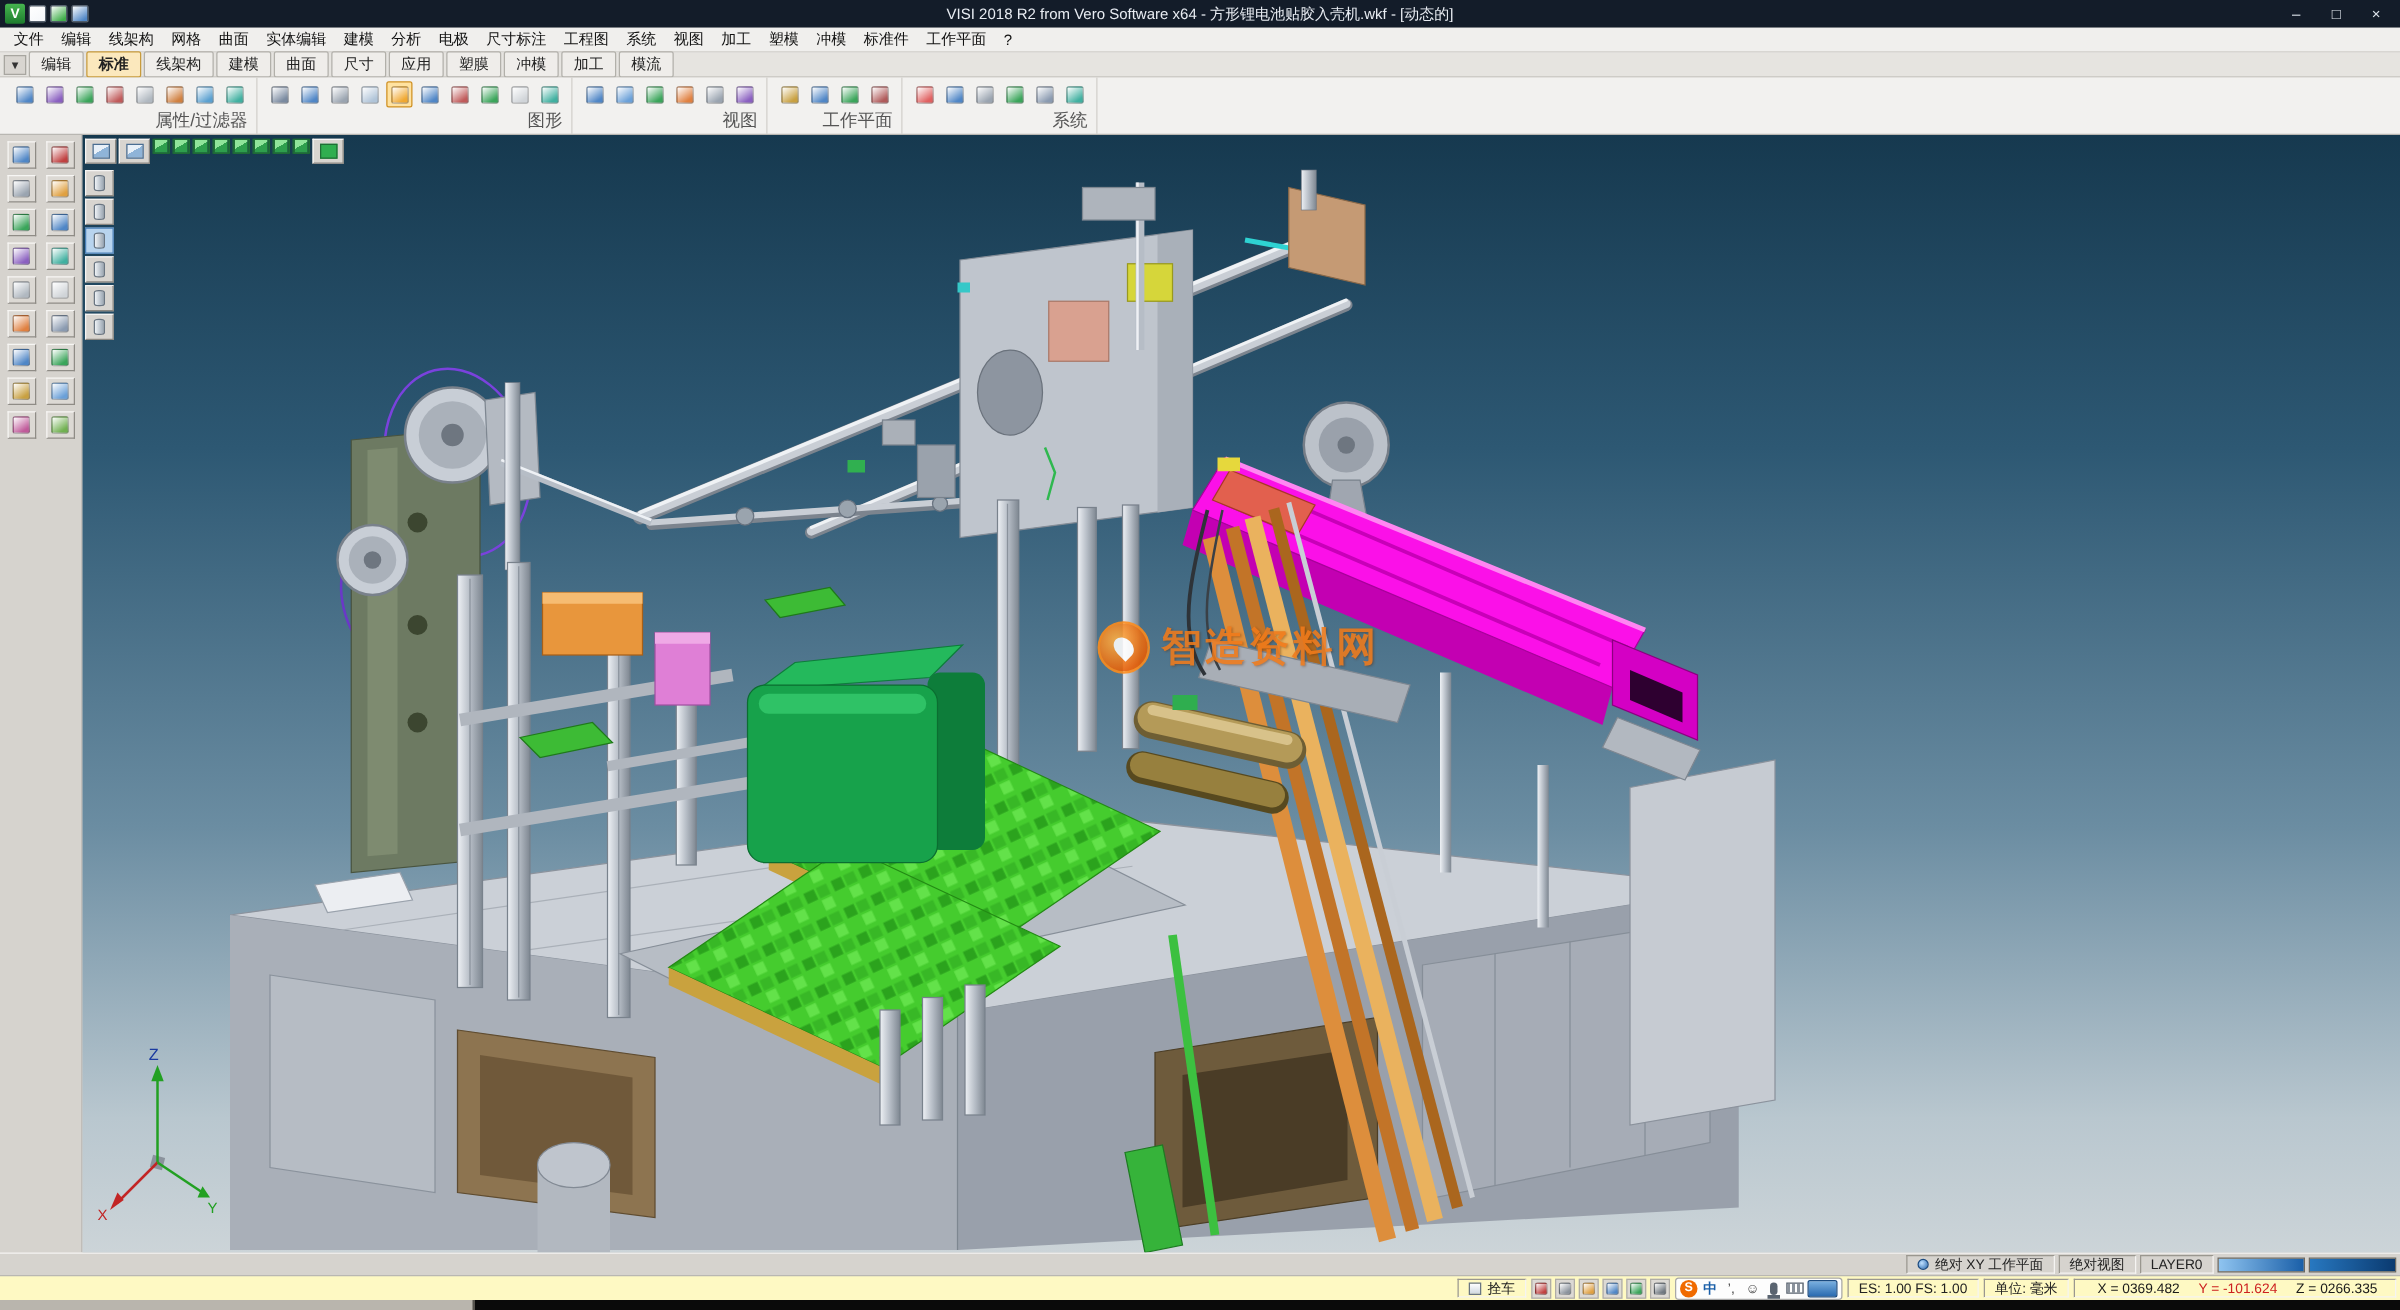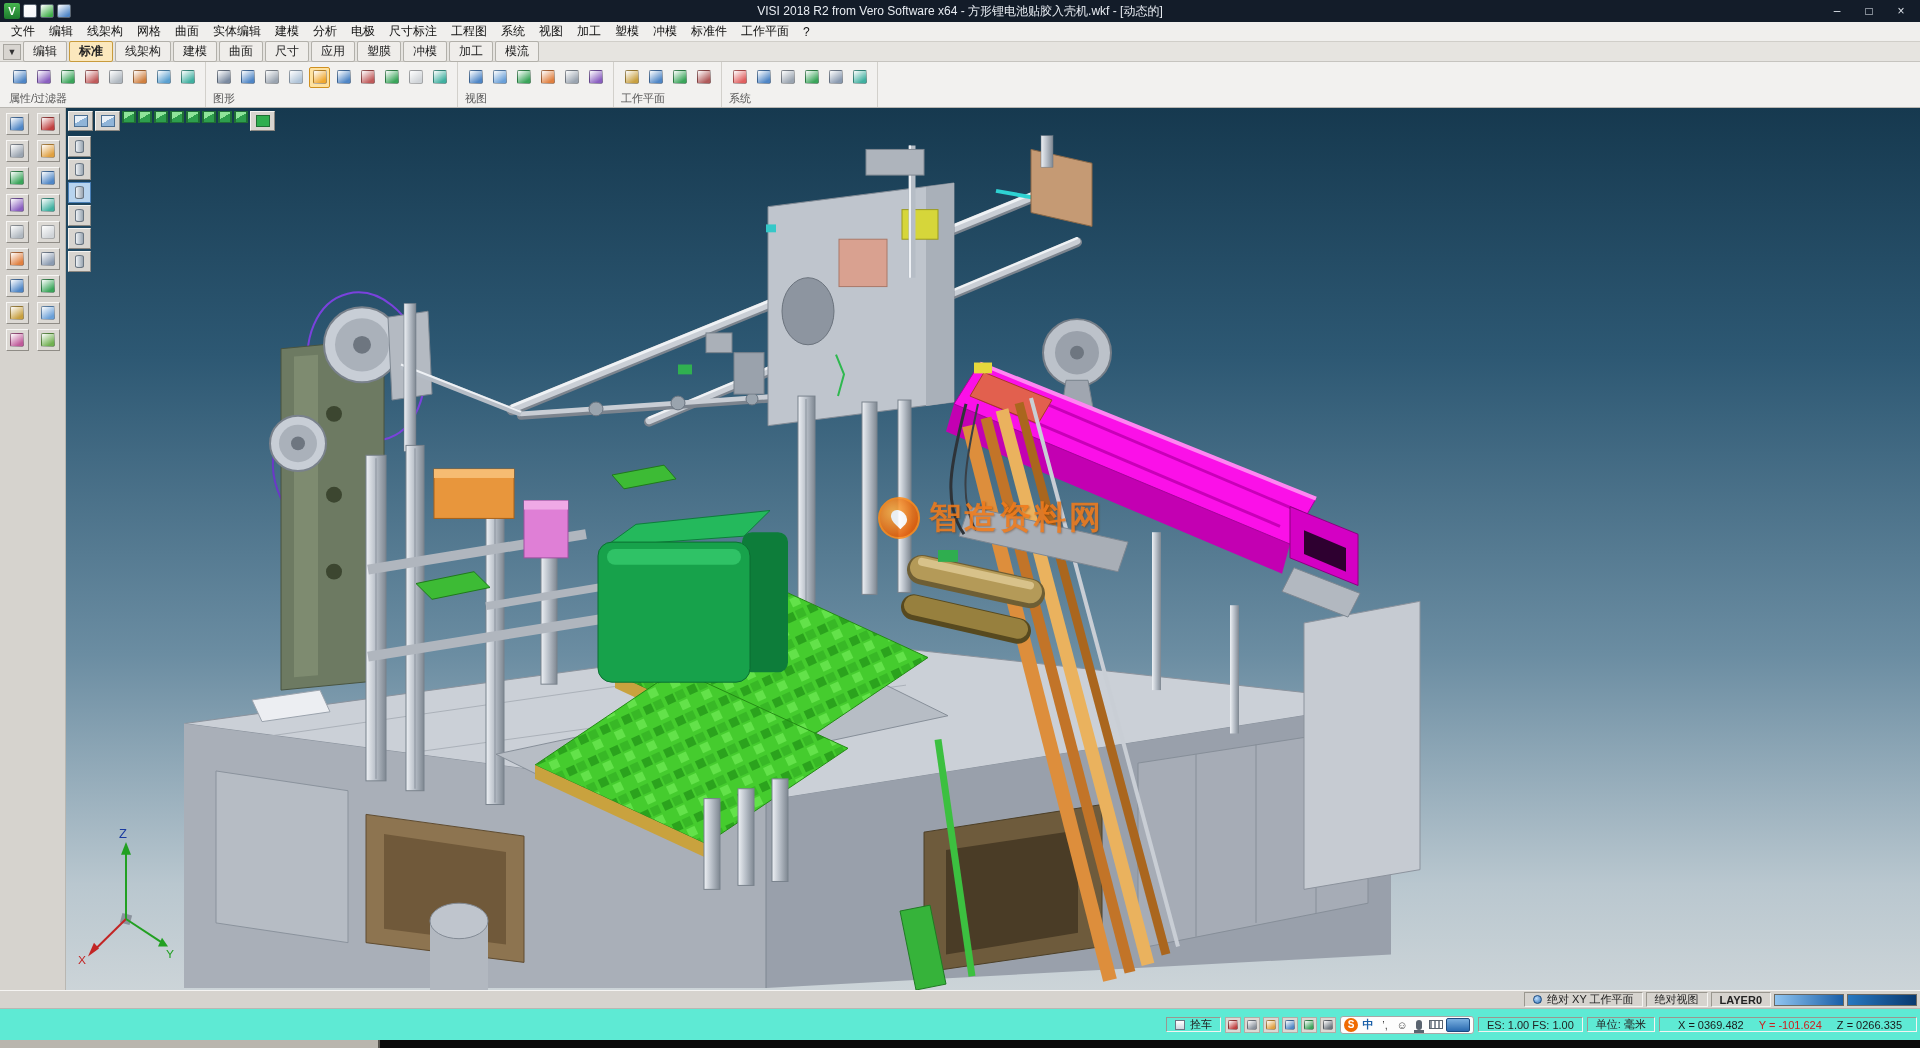--- a/index.html
+++ b/index.html
@@ -26,21 +26,21 @@
   .tab{padding:1px 9px;font-size:12px;background:#efedea;border:1px solid #b2b0aa;border-radius:2px;color:#222;white-space:nowrap}
   .tab.active{background:#fbe8bd;border-color:#c89b3c;font-weight:bold}
 
   
   .toolbar{height:46px;background:#f2f1ef;border-bottom:1px solid #b9b7b2;display:flex;align-items:stretch;padding:0 2px;flex:0 0 auto}
   .tgroup{display:flex;flex-direction:column;border-right:1px solid #d2d0cb;padding:2px 7px 0}
   .tg-icons{display:flex;gap:3px;align-items:center;height:27px}
   .tbicon{width:21px;height:21px;border:1px solid transparent;border-radius:2px;display:flex;align-items:center;justify-content:center}
   .tbicon.sel{background:#ffe2a0;border-color:#d09020}
   .ic{display:block;width:14px;height:14px;border-radius:2px;border:1px solid rgba(0,0,0,.28);background:linear-gradient(145deg,#ffffff 0%,var(--ic,#9ab0c4) 80%)}
-  .tg-label{text-align:left;font-size:11px;color:#555;padding:1px 0;white-space:nowrap}
+  .tg-label{text-align:right;font-size:14px;color:#555;padding:1px 0;white-space:nowrap}
 
   
   .main{flex:1;display:flex;min-height:0}
   .left-panel{width:66px;background:#d6d3ce;border-right:1px solid #b9b7b2;padding:5px 3px;display:flex;flex-wrap:wrap;gap:5px 8px;align-content:flex-start;justify-content:center;flex:0 0 auto}
   .lticon{width:23px;height:22px;background:#dcd9d4;border:1px solid;border-color:#f7f6f4 #8f8c86 #8f8c86 #f7f6f4;display:flex;align-items:center;justify-content:center}
   .canvas{flex:1;position:relative;background:linear-gradient(to bottom,#16394f 0%,#2d5873 28%,#6b8da2 62%,#b9c7cf 88%,#ccd4d8 100%);overflow:hidden}
   svg.machine{position:absolute;inset:0;width:100%;height:100%;display:block}
 
   
   .view-toolbar{position:absolute;top:3px;left:2px;display:flex;gap:2px}
@@ -56,23 +56,23 @@
   .cylgl{width:9px;height:13px;background:linear-gradient(90deg,#eef2f6,#9aa6b2);border:1px solid #6a7682;border-radius:4px/2px}
 
   
   .watermark{position:absolute;left:812px;top:388px;display:flex;align-items:center;gap:9px;opacity:.88;pointer-events:none}
   .wm-logo{width:42px;height:42px;border-radius:50%;background:radial-gradient(circle at 35% 35%,#ffb347,#e85d04 72%);border:2px solid #ff8c1a;display:flex;align-items:center;justify-content:center}
   .flame{width:14px;height:18px;background:#fff;border-radius:50% 50% 50% 0;transform:rotate(-45deg)}
   .wm-text{color:#f07a1a;font-size:32px;font-weight:bold;letter-spacing:3px;text-shadow:1px 1px 2px rgba(90,40,0,.45)}
 
   
   .s1{height:18px;background:#d6d3ce;border-top:1px solid #f5f4f2;display:flex;align-items:center;justify-content:flex-end;gap:3px;padding:0 3px;font-size:11px;flex:0 0 auto}
-  .s2{height:32px;background:#5eead4;border-top:1px solid #b9b7b2;display:flex;align-items:center;gap:4px;padding:0 3px;font-size:11px;flex:0 0 auto}
+  .s2{height:20px;background:#fef9c3;border-top:1px solid #b9b7b2;display:flex;align-items:center;gap:4px;padding:0 3px;font-size:11px;flex:0 0 auto}
   .cell{border:1px solid;border-color:#9a978f #f5f4f2 #f5f4f2 #9a978f;padding:0 8px;height:15px;display:flex;align-items:center;gap:5px;color:#222;white-space:nowrap}
-  .cell.bold{font-weight:bold}
+  .cell.bold{font-weight:normal}
   .dot-ic{width:9px;height:9px;border-radius:50%;background:radial-gradient(circle at 35% 35%,#bfe0ff,#2a6ab0);border:1px solid #1a4a80}
   .swatch{height:12px;width:70px;border:1px solid #6a6862}
   .swatch.a{background:linear-gradient(90deg,#8fc4f0,#1a5fa8)}
   .swatch.b{background:linear-gradient(90deg,#2878c0,#0a3a70)}
   .spacer{flex:1}
   .sicon{width:16px;height:16px;display:flex;align-items:center;justify-content:center;background:#dcd9d4;border:1px solid #b0ada6}
   .chk{width:10px;height:10px;border:1px solid #6a7682;background:linear-gradient(#fff,#cfd8e0)}
   .ime{display:flex;align-items:center;background:#fdfdfd;border:1px solid #a8a8a8;border-radius:3px;height:18px;padding:0 3px;gap:3px}
   .ime-it{display:flex;align-items:center;justify-content:center;min-width:14px;height:14px;font-size:11px;color:#444}
   .sogou{width:14px;height:14px;border-radius:50%;background:#f06a00;color:#fff;font-weight:bold;font-size:10px;display:flex;align-items:center;justify-content:center}

